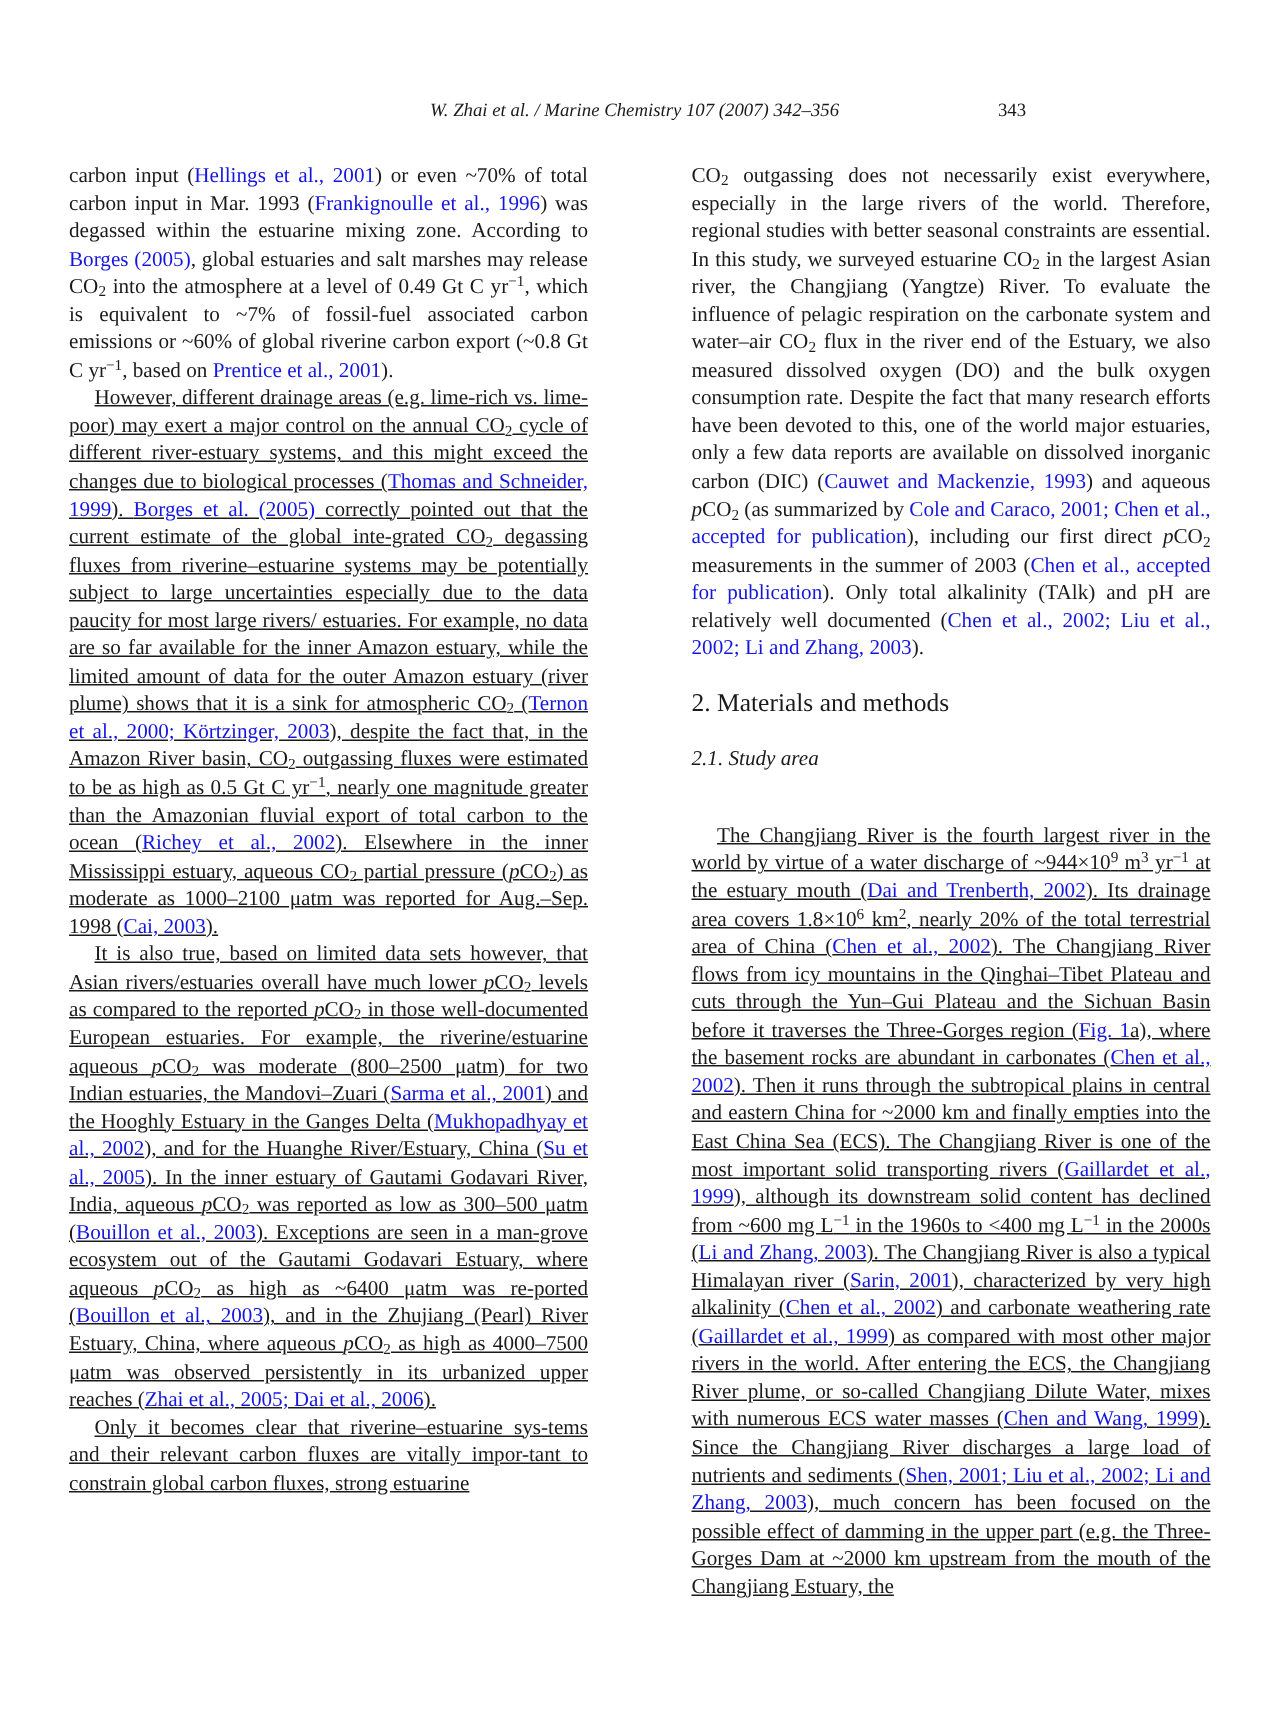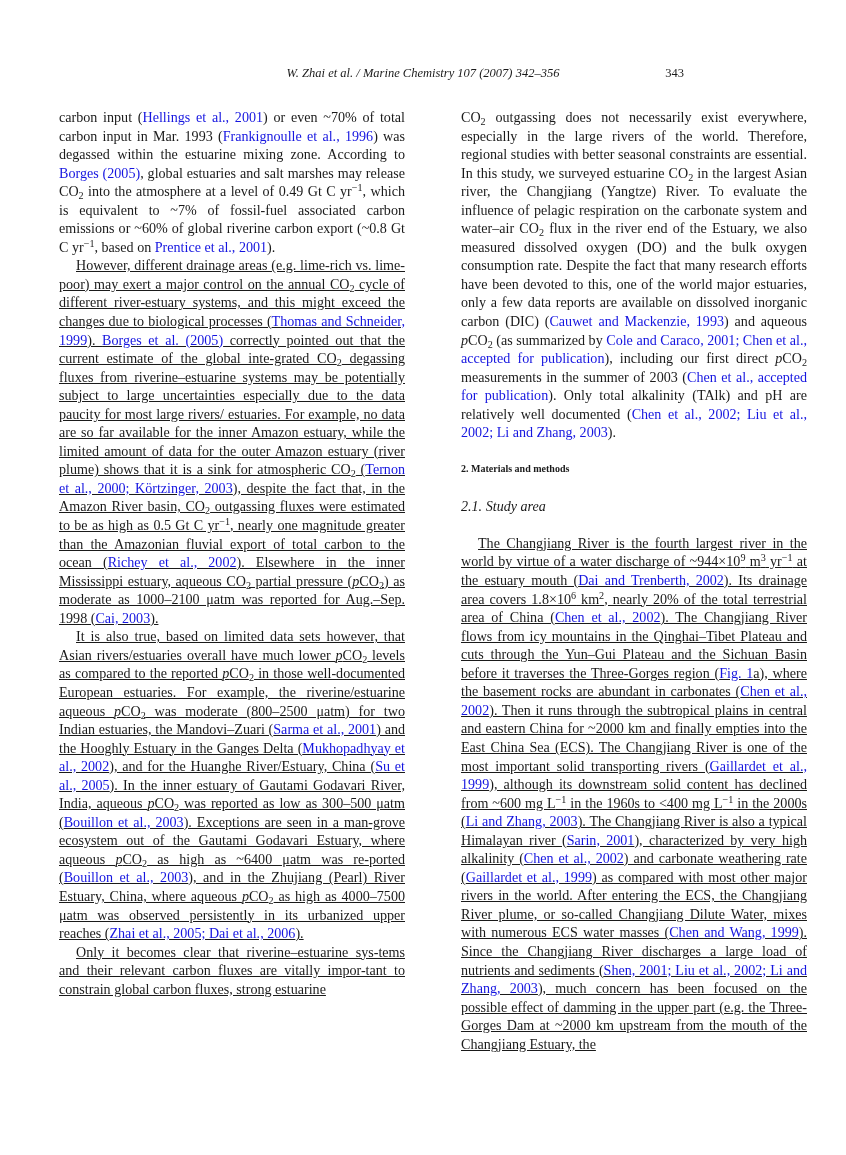--- a/index.html
+++ b/index.html
@@ -2,30 +2,30 @@
 <html><head>
 <meta charset="utf-8">
 <style>
   html, body { margin: 0; padding: 0; background: #ffffff; }
   body { width: 846px; height: 1155px; position: relative; overflow: hidden;
          font-family: "Liberation Serif", "DejaVu Serif", serif; color: #1a1a1a; }
   .header { position: absolute; top: 66px; left: 0; width: 746px; height: 20px; font-size: 12.5px; font-style: italic; }
   .header .title { position: absolute; left: 0; width: 846px; text-align: center; top: 0; }
   .header .pageno { position: absolute; right: 62px; top: 0; font-style: normal; }
   .col { position: absolute; top: 108px; width: 346px; font-size: 14.1px; line-height: 18.55px; text-align: justify; hyphens: manual; }
-  .col.left { left: 59px; }
+  .col.left { left: 46px; }
   .col.right { left: 461px; }
   p { margin: 0; text-indent: 0; }
   p.indent { text-indent: 17px; text-decoration: underline; }
   a.ref { color: #1515e0; text-decoration: none; }
   sub { font-size: 0.72em; vertical-align: -0.25em; line-height: 0; }
   sup { font-size: 0.72em; vertical-align: 0.45em; line-height: 0; }
   i.v { font-style: italic; }
-  h2.sec { font-size: 10px; font-weight: bold; margin: 18px 0 0 0; line-height: 18.55px; }
-  h3.sub { font-size: 14.1px; font-style: italic; font-weight: normal; margin: 19px 0 18px 0; line-height: 18.55px; }
+  h2.sec { font-size: 17px; font-weight: normal; margin: 18px 0 0 0; line-height: 18.55px; }
+  h3.sub { font-size: 14.1px; font-style: italic; font-weight: normal; margin: 19px 0 32px 0; line-height: 18.55px; }
 </style>
 </head>
 <body>
 
 <div class="header">
   <span class="title">W. Zhai et al. / Marine Chemistry 107 (2007) 342–356</span>
   <span class="pageno">343</span>
 </div>
 
 <div class="col left">

